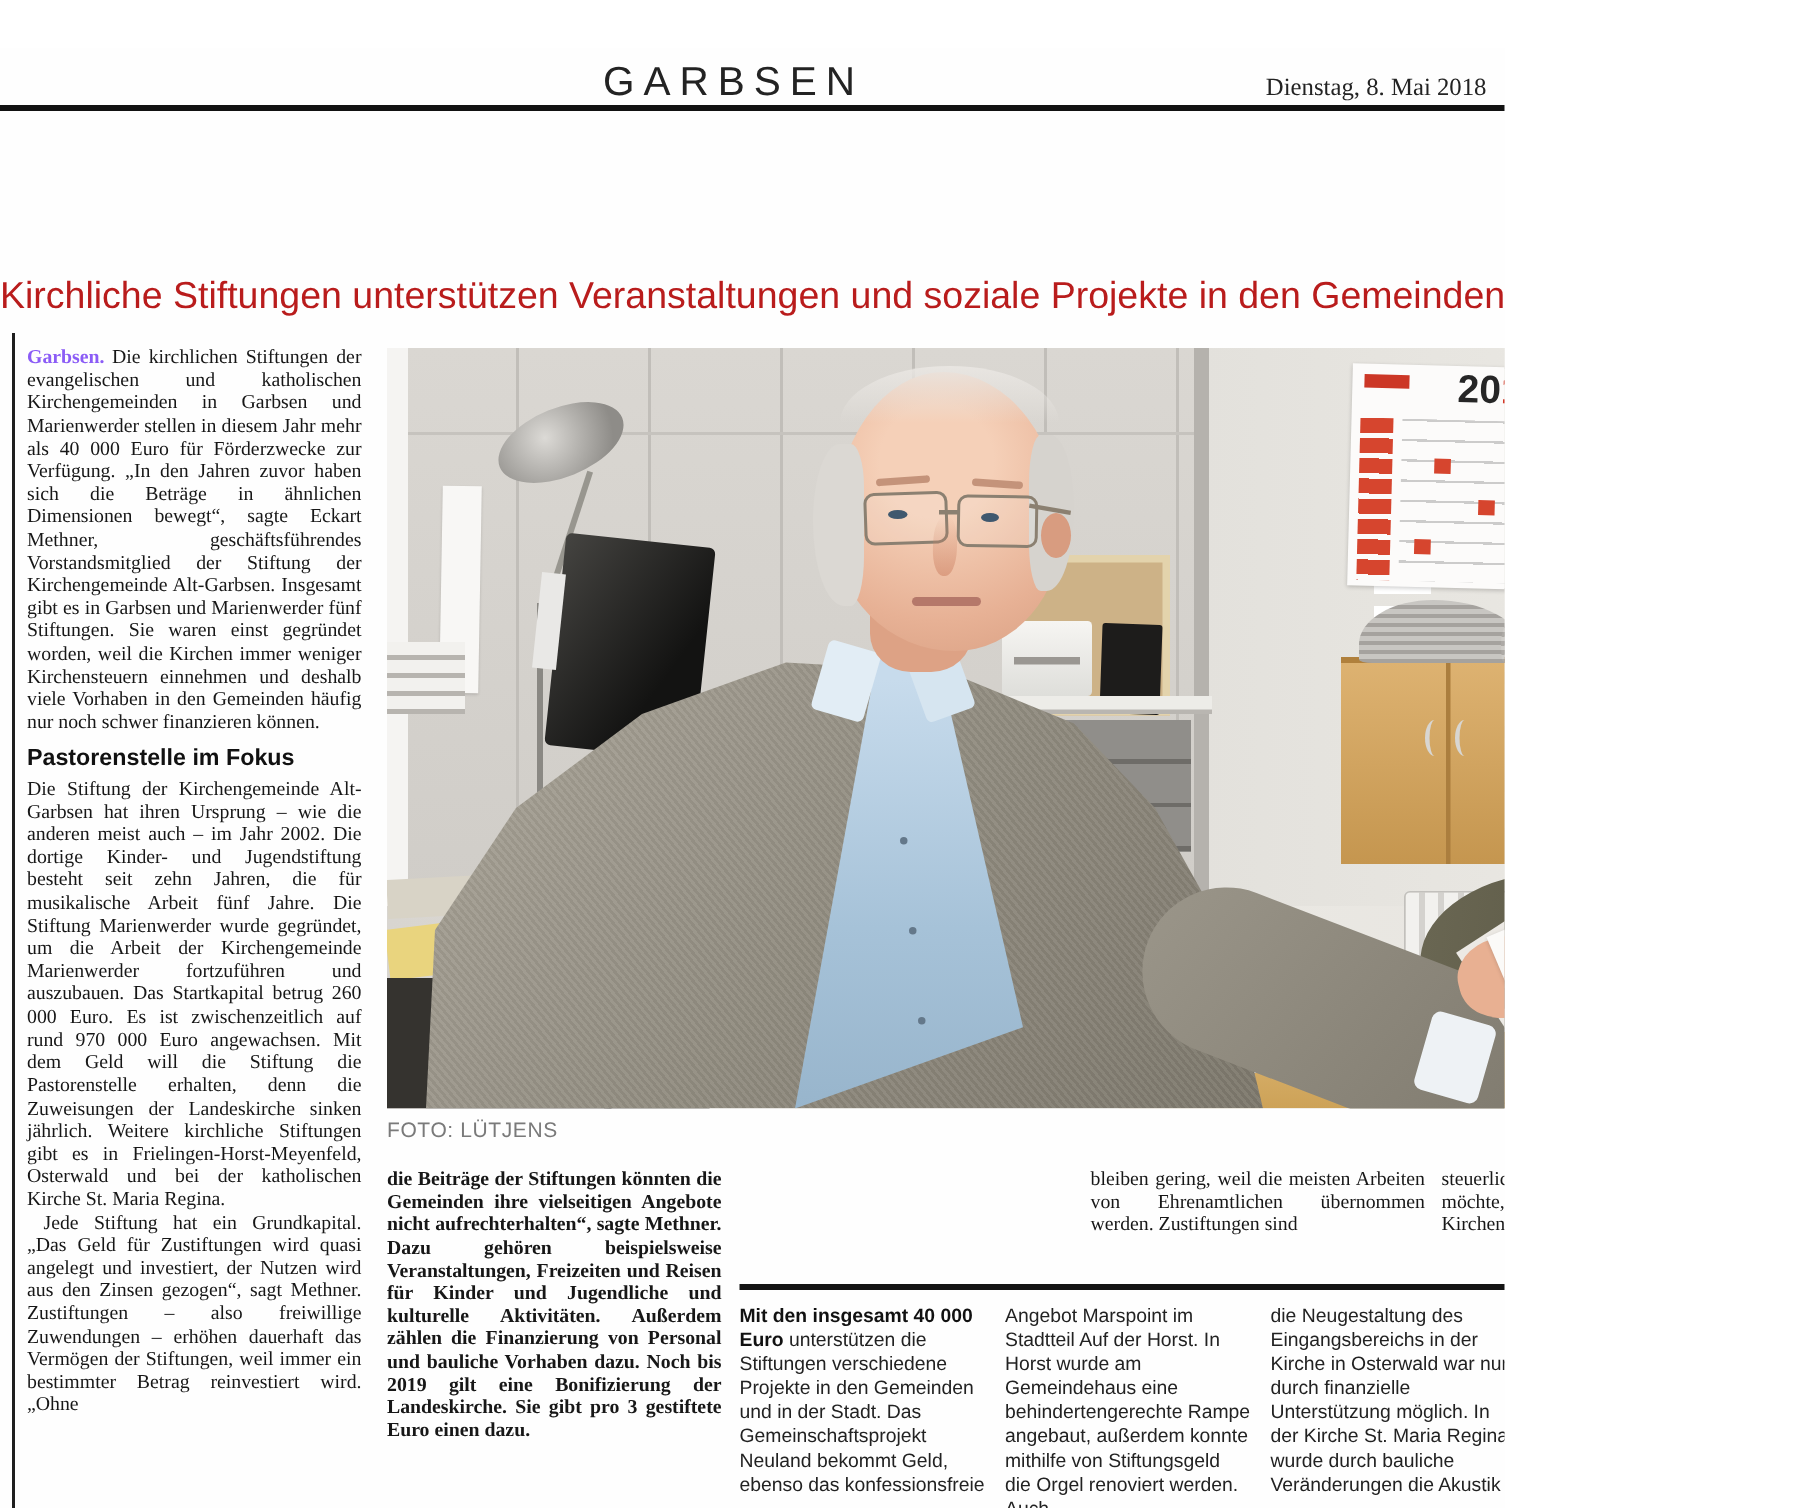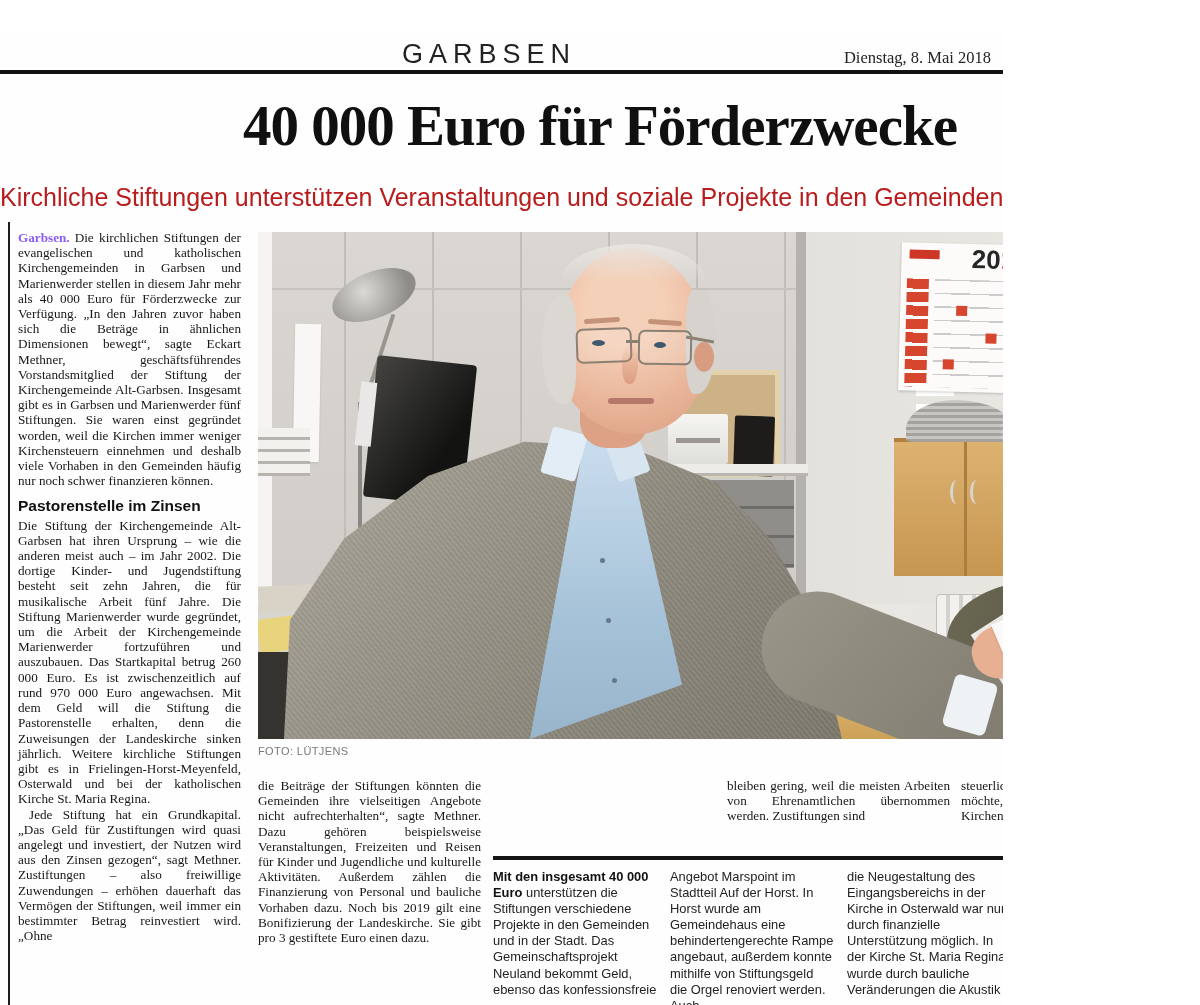--- a/index.html
+++ b/index.html
@@ -148,25 +148,25 @@
   .p-paper-logo2{left:116px;top:26px;width:18px;height:10px;background:#4a4a44;opacity:.7;}
   .p-cuff{left:690px;top:446px;width:44px;height:54px;background:#eef2f5;transform:rotate(16deg);border-radius:6px;}
   .p-hand1{left:714px;top:392px;width:68px;height:54px;border-radius:46% 54% 50% 50%;background:#e8b092;transform:rotate(-14deg);}
   .p-finger1{left:766px;top:392px;width:34px;height:12px;border-radius:8px;background:#eab496;transform:rotate(24deg);}
   .p-hand2{left:786px;top:438px;width:76px;height:60px;border-radius:50% 50% 45% 55%;background:#e4aa8c;transform:rotate(-28deg);}
   .p-thumb{left:846px;top:448px;width:30px;height:13px;border-radius:8px;background:#e8b092;transform:rotate(-40deg);}
 
   
   .caption-row{left:258px;top:713px;width:930px;display:flex;justify-content:space-between;align-items:baseline;}
   .caption{font-family:"Liberation Sans",sans-serif;font-weight:bold;font-size:13.5px;color:#141414;}
-  .credit{font-family:"Liberation Sans",sans-serif;font-size:11px;color:#7a7a7a;letter-spacing:.4px;}
+  .credit{font-family:"Liberation Sans",sans-serif;font-size:14px;color:#7a7a7a;letter-spacing:.4px;}
 
   
   .midcol{top:746px;width:223px;}
-  .midcol.c2{left:258px;} .midcol.c3{left:493px;} .midcol.c4{left:727px;} .midcol.c5{left:961px;width:227px;}
+  .midcol.c2{left:258px;font-weight:bold;} .midcol.c3{left:493px;} .midcol.c4{left:727px;} .midcol.c5{left:961px;width:227px;}
   .midcol p{margin:0;}
 
   
   .infobox{left:493px;top:824px;width:695px;font-family:"Liberation Sans",sans-serif;}
   .infobox-rule{width:695px;height:4px;background:#141414;}
   .infobox-heading{margin-top:7px;font-size:20.5px;font-weight:bold;color:#111;letter-spacing:-.2px;}
   .infobox-cols{display:flex;gap:13px;margin-top:9px;}
   .infobox-col{width:164px;font-size:12.9px;line-height:16.1px;color:#222;}
   .infobox-col b{color:#111;}
   .sig{float:right;font-style:italic;}
@@ -175,29 +175,28 @@
 </style>
 </head>
 <body>
 
 <div class="page">
 
   <div class="abs masthead-section">GARBSEN</div>
   <div class="abs masthead-date">Dienstag, 8. Mai 2018</div>
   <div class="abs masthead-rule"></div>
 
-  <h1 class="abs headline" style="margin:0;">40 000 Euro für Förderzwecke</h1>
   <div class="abs subheadline">Kirchliche Stiftungen unterstützen Veranstaltungen und soziale Projekte in den Gemeinden</div>
 
   <div class="abs left-rule"></div>
 
   <div class="abs col-main">
     <div class="bodytext">
       <p><span class="lead-in">Garbsen.</span><span>Die kirchlichen Stiftungen der evangelischen und katholischen Kirchengemeinden in Garbsen und Marienwerder stellen in diesem Jahr mehr als 40 000 Euro für Förderzwecke zur Verfügung. „In den Jahren zuvor haben sich die Beträge in ähnlichen Dimensionen bewegt“, sagte Eckart Methner, geschäftsführendes Vorstandsmitglied der Stiftung der Kirchengemeinde Alt-Garbsen. Insgesamt gibt es in Garbsen und Marienwerder fünf Stiftungen. Sie waren einst gegründet worden, weil die Kirchen immer weniger Kirchensteuern einnehmen und deshalb viele Vorhaben in den Gemeinden häufig nur noch schwer finanzieren können.</span></p>
-      <div class="crosshead">Pastorenstelle im Zinsen</div>
+      <div class="crosshead">Pastorenstelle im Fokus</div>
       <p>Die Stiftung der Kirchengemeinde Alt-Garbsen hat ihren Ursprung – wie die anderen meist auch – im Jahr 2002. Die dortige Kinder- und Jugendstiftung besteht seit zehn Jahren, die für musikalische Arbeit fünf Jahre. Die Stiftung Marienwerder wurde gegründet, um die Arbeit der Kirchengemeinde Marienwerder fortzuführen und auszubauen. Das Startkapital betrug 260 000 Euro. Es ist zwischenzeitlich auf rund 970 000 Euro angewachsen. Mit dem Geld will die Stiftung die Pastorenstelle erhalten, denn die Zuweisungen der Landeskirche sinken jährlich. Weitere kirchliche Stiftungen gibt es in Frielingen-Horst-Meyenfeld, Osterwald und bei der katholischen Kirche St. Maria Regina.</p>
       <p class="indent">Jede Stiftung hat ein Grundkapital. „Das Geld für Zustiftungen wird quasi angelegt und investiert, der Nutzen wird aus den Zinsen gezogen“, sagt Methner. Zustiftungen – also freiwillige Zuwendungen – erhöhen dauerhaft das Vermögen der Stiftungen, weil immer ein bestimmter Betrag reinvestiert wird. „Ohne</p>
     </div>
   </div>
 
   <div class="abs photo" aria-label="Eckart Methner sitzt mit Unterlagen in den Händen an einem Schreibtisch in einem Büro, im Hintergrund Wandkalender 2018, Regale und Bürogeräte.">
     <div class="p-wall-left"></div>
     <div class="p-wall-hseam"></div>
     <div class="p-bright-edge"></div>
     <div class="p-wall-right"></div>

